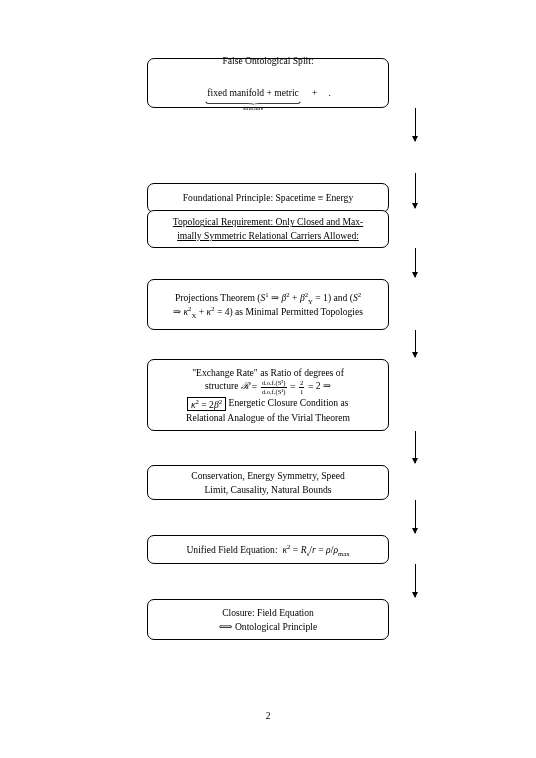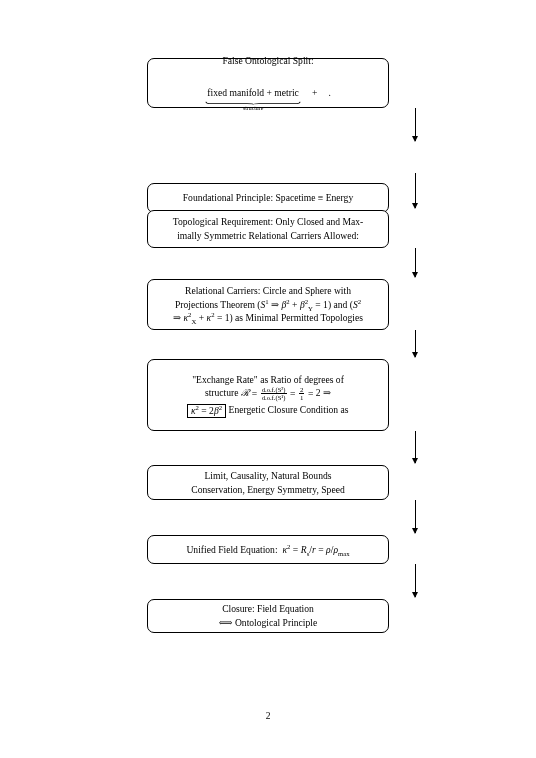--- a/index.html
+++ b/index.html
@@ -176,73 +176,73 @@
     </div>
 
     <div class="arrow" style="top:108px; height:33px;"></div>
 
     <div class="node" id="n2" style="top:143px; height:30px;margin-top:40px;">
       <div class="line">Foundational Principle:  Spacetime ≡ Energy</div>
     </div>
 
     <div class="arrow" style="top:173px; height:35px;"></div>
 
-    <div class="node" id="n3" style="top:210px; height:38px;">
+    <div class="node" id="n3" style="top:210px; height:38px;text-decoration:underline;">
       <div class="line">Topological Requirement:  Only Closed and Max-</div>
       <div class="line">imally Symmetric Relational Carriers Allowed:</div>
     </div>
 
     <div class="arrow" style="top:248px; height:29px;"></div>
 
     <div class="node" id="n4" style="top:279px; height:51px;">
-      <div class="line">Relational Carriers:  Circle and Sphere with</div>
       <div class="line">
         <span>Projections Theorem (</span><span class="mi">S</span><sup>1</sup><span> ⇒ </span><span class="mi">β</span><sup>2</sup><span> + </span><span class="mi">β</span><sup>2</sup><sub>Y</sub><span> = 1) and (</span><span class="mi">S</span><sup>2</sup>
       </div>
       <div class="line">
-        <span>⇒ </span><span class="mi">κ</span><sup>2</sup><sub>X</sub><span> + </span><span class="mi">κ</span><sup>2</sup><span> = 1) as Minimal Permitted Topologies</span>
+        <span>⇒ </span><span class="mi">κ</span><sup>2</sup><sub>X</sub><span> + </span><span class="mi">κ</span><sup>2</sup><span> = 4) as Minimal Permitted Topologies</span>
       </div>
     </div>
 
     <div class="arrow" style="top:330px; height:27px;"></div>
 
     <div class="node" id="n5" style="top:359px; height:72px;">
       <div class="line">"Exchange Rate" as Ratio of degrees of</div>
       <div class="line">
         <span>structure </span><span class="cal">ℛ</span><span class="eqsp">=</span><span class="frac">
             <span class="num">d.o.f.(S²)</span>
             <span class="den">d.o.f.(S¹)</span>
           </span><span class="eqsp">=</span><span class="frac simple">
             <span class="num">2</span>
             <span class="den">1</span>
           </span><span class="eqsp">=</span><span>2 ⇒</span>
       </div>
       <div class="line">
         <span class="boxedeq"><span class="mi">κ</span><sup>2</sup><span> = 2</span><span class="mi">β</span><sup>2</sup></span><span>Energetic Closure Condition as</span>
       </div>
+      <div class="line">Relational Analogue of the Virial Theorem</div>
     </div>
 
     <div class="arrow" style="top:431px; height:32px;"></div>
 
     <div class="node" id="n6" style="top:465px; height:35px;">
+      <div class="line">Conservation, Energy Symmetry, Speed</div>
       <div class="line">Limit, Causality, Natural Bounds</div>
-      <div class="line">Conservation, Energy Symmetry, Speed</div>
     </div>
 
     <div class="arrow" style="top:500px; height:33px;"></div>
 
     <div class="node" id="n7" style="top:535px; height:29px;">
       <div class="line">
         <span>Unified Field Equation:</span>&nbsp;&nbsp;<span class="mi">κ</span><sup>2</sup><span class="eqsp">=</span><span class="mi">R</span><sub>s</sub><span>/</span><span class="mi">r</span><span class="eqsp">=</span><span class="mi">ρ</span><span>/</span><span class="mi">ρ</span><sub>max</sub>
       </div>
     </div>
 
     <div class="arrow" style="top:564px; height:33px;"></div>
 
-    <div class="node" id="n8" style="top:599px; height:34px;text-align:center;">
+    <div class="node" id="n8" style="top:599px; height:41px;text-align:center;">
       <div class="line">Closure: Field Equation</div>
       <div class="line">
         <span>⟺</span>&nbsp;<span>Ontological Principle</span>
       </div>
     </div>
 
   </div>
 
   <div id="page-number">2</div>
 

